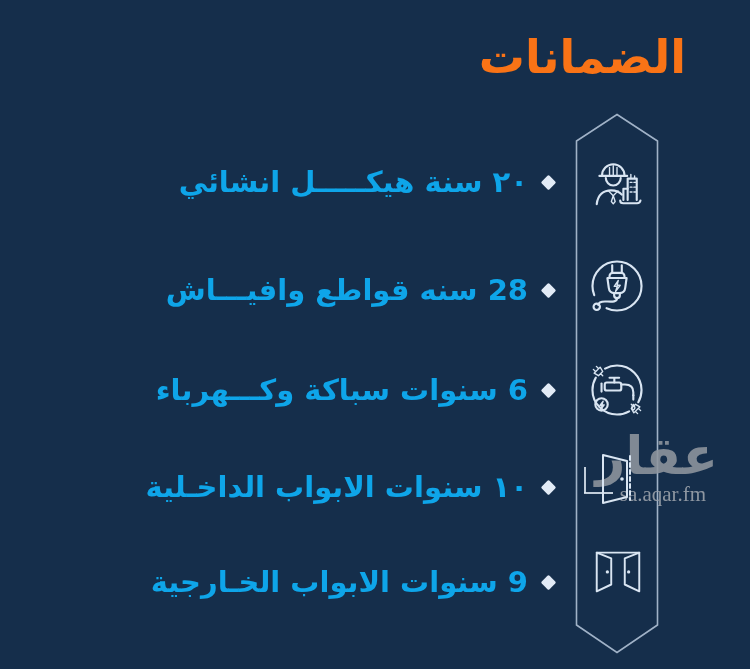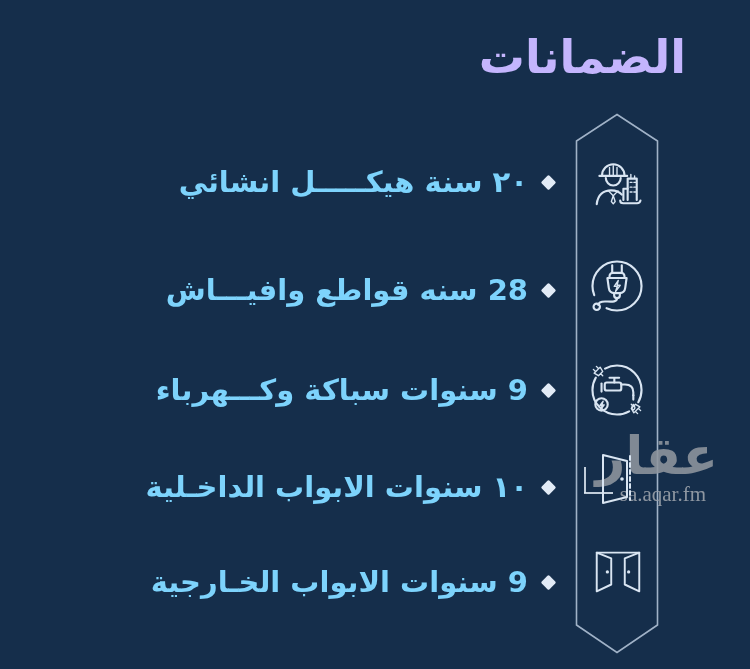--- a/index.html
+++ b/index.html
@@ -6,36 +6,36 @@
   #stage{
     position:relative;
     width:750px;height:669px;
     background:#152e4b;
     overflow:hidden;
     font-family:"DejaVu Sans", sans-serif;
   }
   
   .page-title{
     position:absolute;top:30px;right:64px;
-    font-size:46px;font-weight:bold;color:#c4b5fd;
+    font-size:46px;font-weight:bold;color:#f97316;
     direction:rtl;white-space:nowrap;letter-spacing:0;
   }
   
   .w-row{
     position:absolute;right:196px;height:40px;
     display:flex;align-items:center;gap:15px;
     direction:rtl;white-space:nowrap;
   }
   .w-bullet{
     width:11px;height:11px;flex:0 0 auto;
     background:#e2ebf6;border-radius:1.5px;
     transform:rotate(45deg);
   }
   .w-label{
-    font-size:29px;font-weight:bold;color:#7dd3fc;
+    font-size:29px;font-weight:bold;color:#0ea5e9;
     line-height:40px;
   }
   .row-1{top:162px}.row-2{top:270px}.row-3{top:370px}.row-4{top:467px}.row-5{top:562px}
   
   .column-svg{position:absolute;left:575px;top:113px;z-index:1;}
   
   .icon{position:absolute;z-index:3;}
   .icon svg{display:block}
   .ic1{left:585px;top:153px}
   .ic2{left:585px;top:254px}
@@ -85,21 +85,21 @@
     <span class="w-label">٢٠ سنة هيكـــــل انشائي</span>
   </div>
 
   <div class="w-row row-2">
     <span class="w-bullet"></span>
     <span class="w-label">28 سنه قواطع وافيـــاش</span>
   </div>
 
   <div class="w-row row-3">
     <span class="w-bullet"></span>
-    <span class="w-label">9 سنوات سباكة وكـــهرباء</span>
+    <span class="w-label">6 سنوات سباكة وكـــهرباء</span>
   </div>
 
   <div class="w-row row-4">
     <span class="w-bullet"></span>
     <span class="w-label">١٠ سنوات الابواب الداخـلية</span>
   </div>
 
   <div class="w-row row-5">
     <span class="w-bullet"></span>
     <span class="w-label">9 سنوات الابواب الخـارجية</span>

